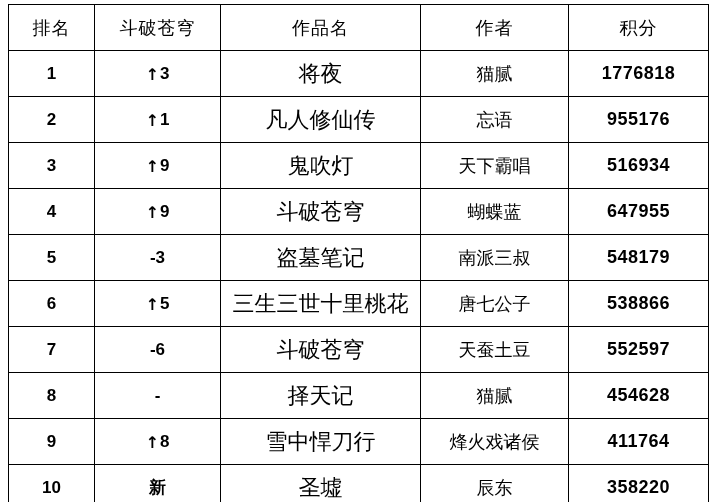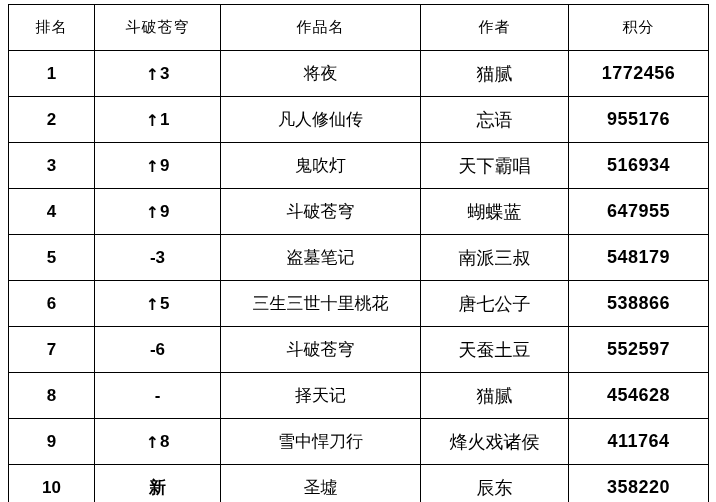--- a/index.html
+++ b/index.html
@@ -35,37 +35,37 @@
     font-weight: normal;
   }
   
   col.c-rank    { width: 86px; }
   col.c-change  { width: 126px; }
   col.c-title   { width: 200px; }
   col.c-author  { width: 148px; }
   col.c-score   { width: 140px; }
 
   thead td {
-    font-size: 15px;
+    font-size: 18px;
     letter-spacing: 1px;
     margin-top: 44px;
   }
   tbody td {
     font-size: 18px;
   }
   tbody td.rank {
     font-size: 17px;
     font-weight: bold;
   }
   tbody td.change {
     font-size: 17px;
     font-weight: bold;
   }
   tbody td.title {
-    font-size: 17px;
+    font-size: 22px;
   }
   tbody td.author {
     font-size: 18px;
   }
   tbody td.score {
     font-size: 18px;
     font-weight: bold;
     letter-spacing: 0.5px;
   }
   .arrow {
@@ -99,21 +99,21 @@
         <td>积分</td>
       </tr>
     </thead>
     <tbody id="table-body">
 
     <tr>
           <td class="rank">1</td>
           <td class="change"><span class="arrow">↑</span><span>3</span></td>
           <td class="title">将夜</td>
           <td class="author">猫腻</td>
-          <td class="score">1772456</td>
+          <td class="score">1776818</td>
         </tr>
         <tr>
           <td class="rank">2</td>
           <td class="change"><span class="arrow">↑</span><span>1</span></td>
           <td class="title">凡人修仙传</td>
           <td class="author">忘语</td>
           <td class="score">955176</td>
         </tr>
         <tr>
           <td class="rank">3</td>

